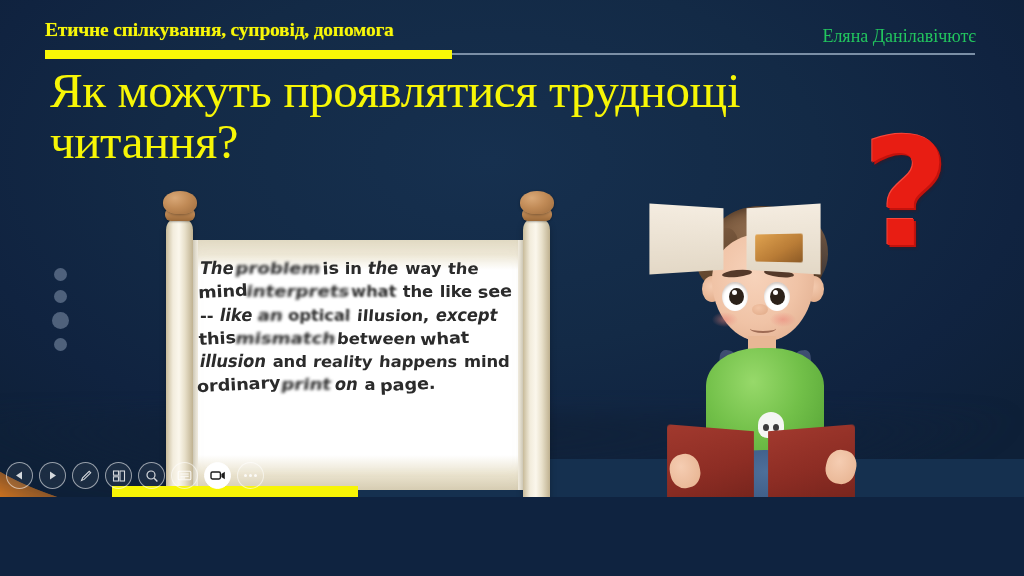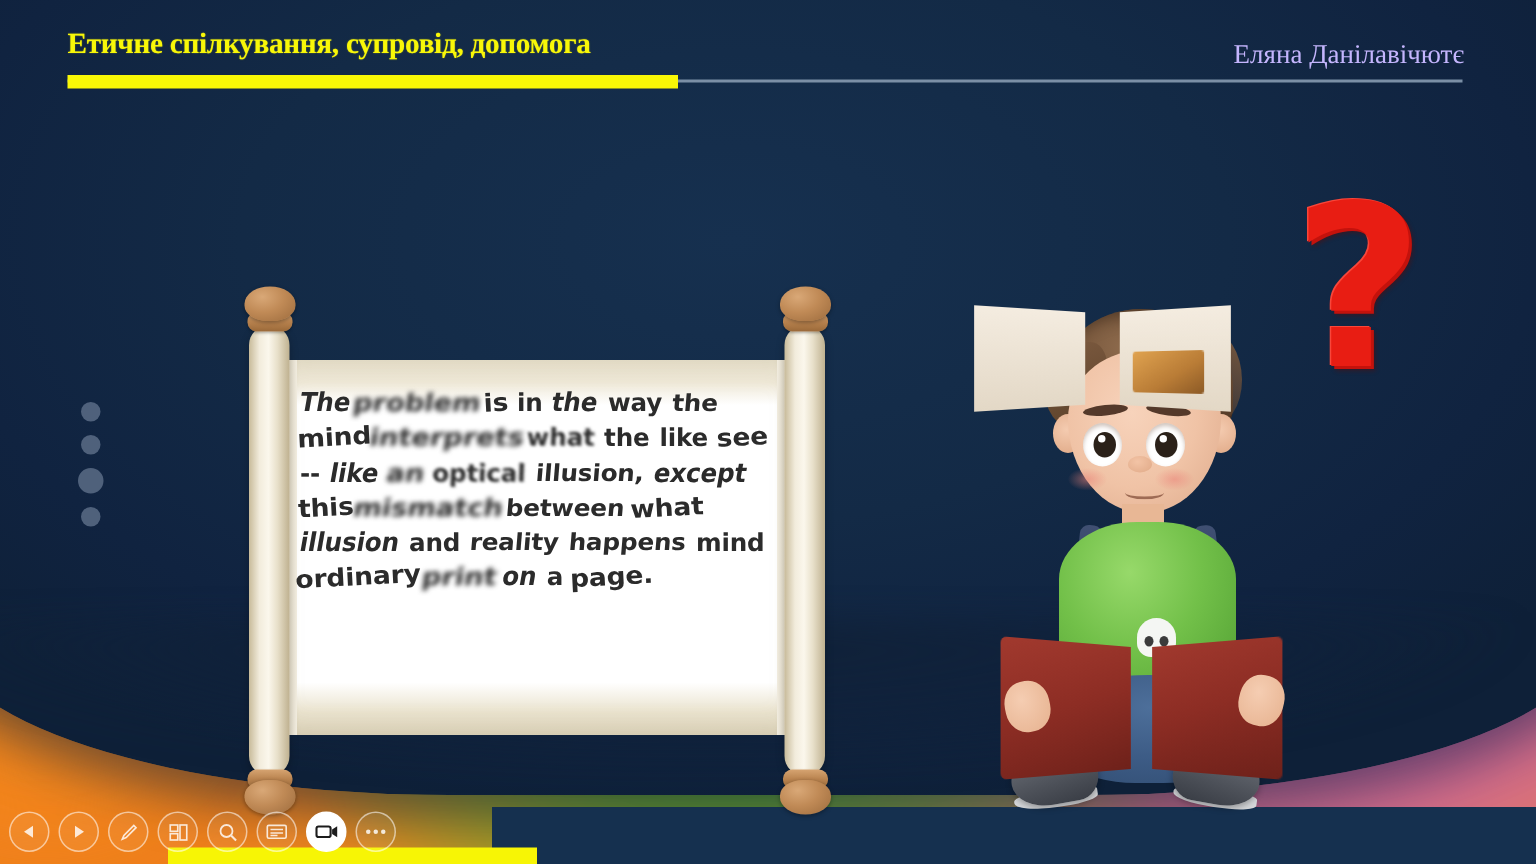--- a/index.html
+++ b/index.html
@@ -5,21 +5,21 @@
   * { box-sizing: border-box; margin: 0; padding: 0; }
   html, body {
     width: 1024px; height: 576px;
     overflow: hidden;
     background: #0f2340;
     font-family: "Liberation Serif", serif;
   }
 
   #slide {
     position: relative;
-    width: 1024px; height: 576px;
+    width: 1024px; height: 497px;
     overflow: hidden;
     background: #20331f;
   }
 
   
   .bg-base {
     position: absolute; inset: 0;
     background:
       radial-gradient(circle at 48% 55%, #5ec734 0%, #49a82c 26%, rgba(60,140,40,0.0) 55%),
       radial-gradient(circle at 84% 44%, #e77ad8 0%, #c85fb8 22%, rgba(180,80,170,0) 48%),
@@ -83,21 +83,21 @@
   .header-kicker {
     position: absolute; left: 45px; top: 19px;
     font-size: 19.5px; font-weight: bold;
     color: #f8f708;
     letter-spacing: -0.2px;
     white-space: nowrap;
     text-shadow: 0 0 1px rgba(250,248,10,0.5);
   }
   .header-author {
     position: absolute; right: 48px; top: 26px;
-    font-size: 18px; color: #c4b5fd;
+    font-size: 18px; color: #22c55e;
     white-space: nowrap;
   }
   .divider-line {
     position: absolute; left: 45px; top: 53px;
     width: 930px; height: 2px;
     background: #7b8fa6;
   }
   .divider-yellow {
     position: absolute; left: 45px; top: 50px;
     width: 407px; height: 9px;
@@ -355,20 +355,21 @@
   <div class="bg-glow-lime-edge"></div>
 
   <div class="navy-panel"></div>
   <div class="navy-bottom-right"></div>
 
   <div class="header-kicker">Етичне спілкування, супровід, допомога</div>
   <div class="header-author">Еляна Данілавічютє</div>
   <div class="divider-line"></div>
   <div class="divider-yellow"></div>
 
+  <div class="title">Як можуть проявлятися труднощі читання?</div>
 
   <div class="dots">
     <span class="d1"></span>
     <span class="d2"></span>
     <span class="d3"></span>
     <span class="d4"></span>
   </div>
 
   <div class="qmark">?</div>
 

